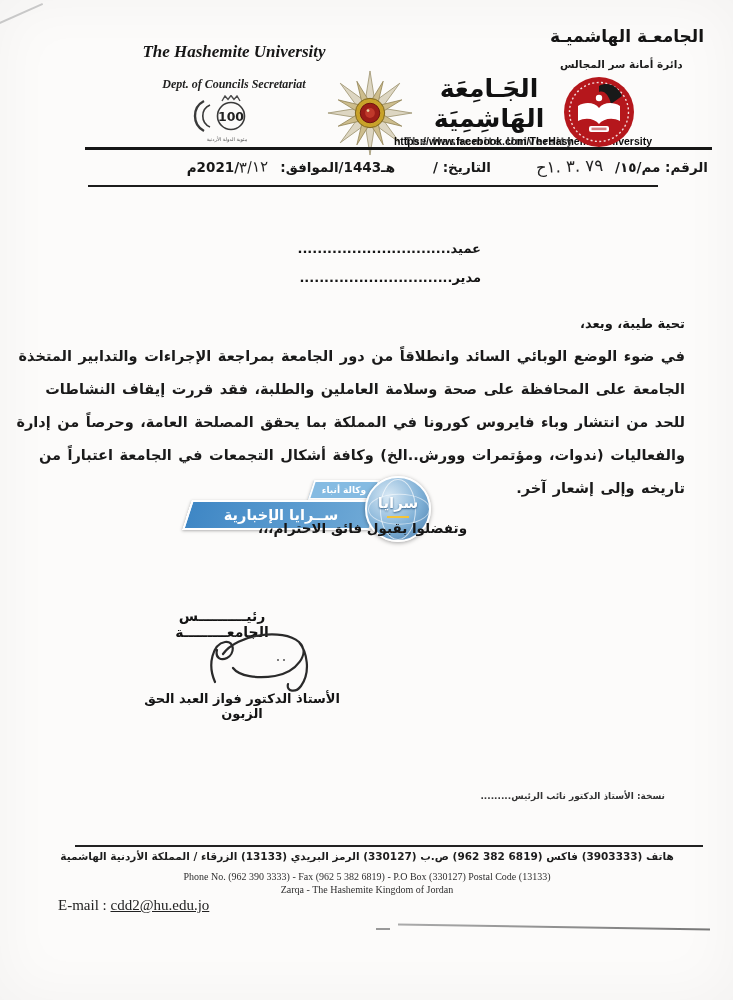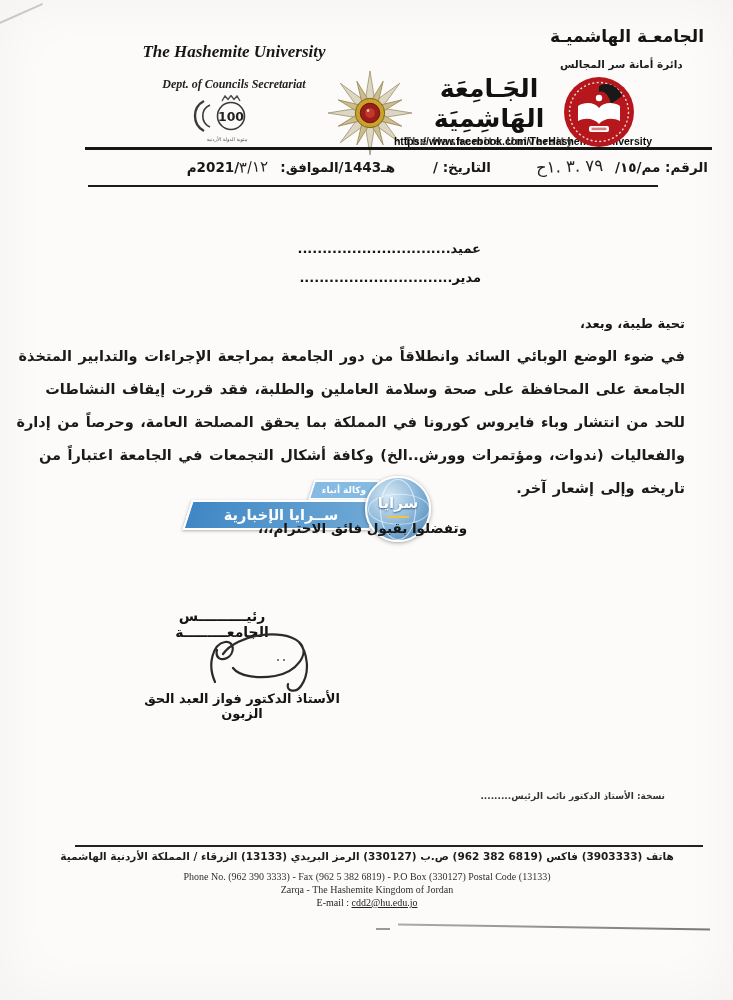--- a/index.html
+++ b/index.html
@@ -66,21 +66,21 @@
   .rib-top{left:128px;top:12px;width:62px;height:16px;background:#85bbe2;}
   .rib-top .unskew{font-size:9px;line-height:16px;}
   .rib-main{left:4px;top:32px;width:184px;height:26px;background:linear-gradient(to left,#6fa9d6,#3f87c5);}
   .rib-main .unskew{font-size:14.5px;line-height:26px;letter-spacing:1px;}
 
   
   .fhr{left:75px;top:845px;width:628px;height:2px;background:#222;}
   .f-ar{left:58px;top:850px;width:618px;text-align:center;font-size:10.5px;font-weight:bold;color:#1c1c1c;}
   .f-en1{left:58px;top:871px;width:618px;text-align:center;font-size:10px;color:#2e2e2e;}
   .f-en2{left:58px;top:884px;width:618px;text-align:center;font-size:10px;color:#2e2e2e;}
-  .f-mail{left:58px;top:897px;width:618px;text-align:center;font-size:10px;color:#222;}
+  .f-mail{left:58px;top:897px;width:618px;font-size:15px;color:#222;}
   .f-mail .email{text-decoration:underline;}
 
   
   .art-bl{left:398px;top:926px;width:312px;height:2px;background:linear-gradient(to right,#aaa,#777);transform:rotate(0.9deg);}
   .art-bl2{left:376px;top:928px;width:14px;height:1.5px;background:#999;}
   .art-tl{left:-10px;top:14px;width:55px;height:1.5px;background:#c8c8c8;transform:rotate(-24deg);}
 </style>
 </head>
 <body>
 

